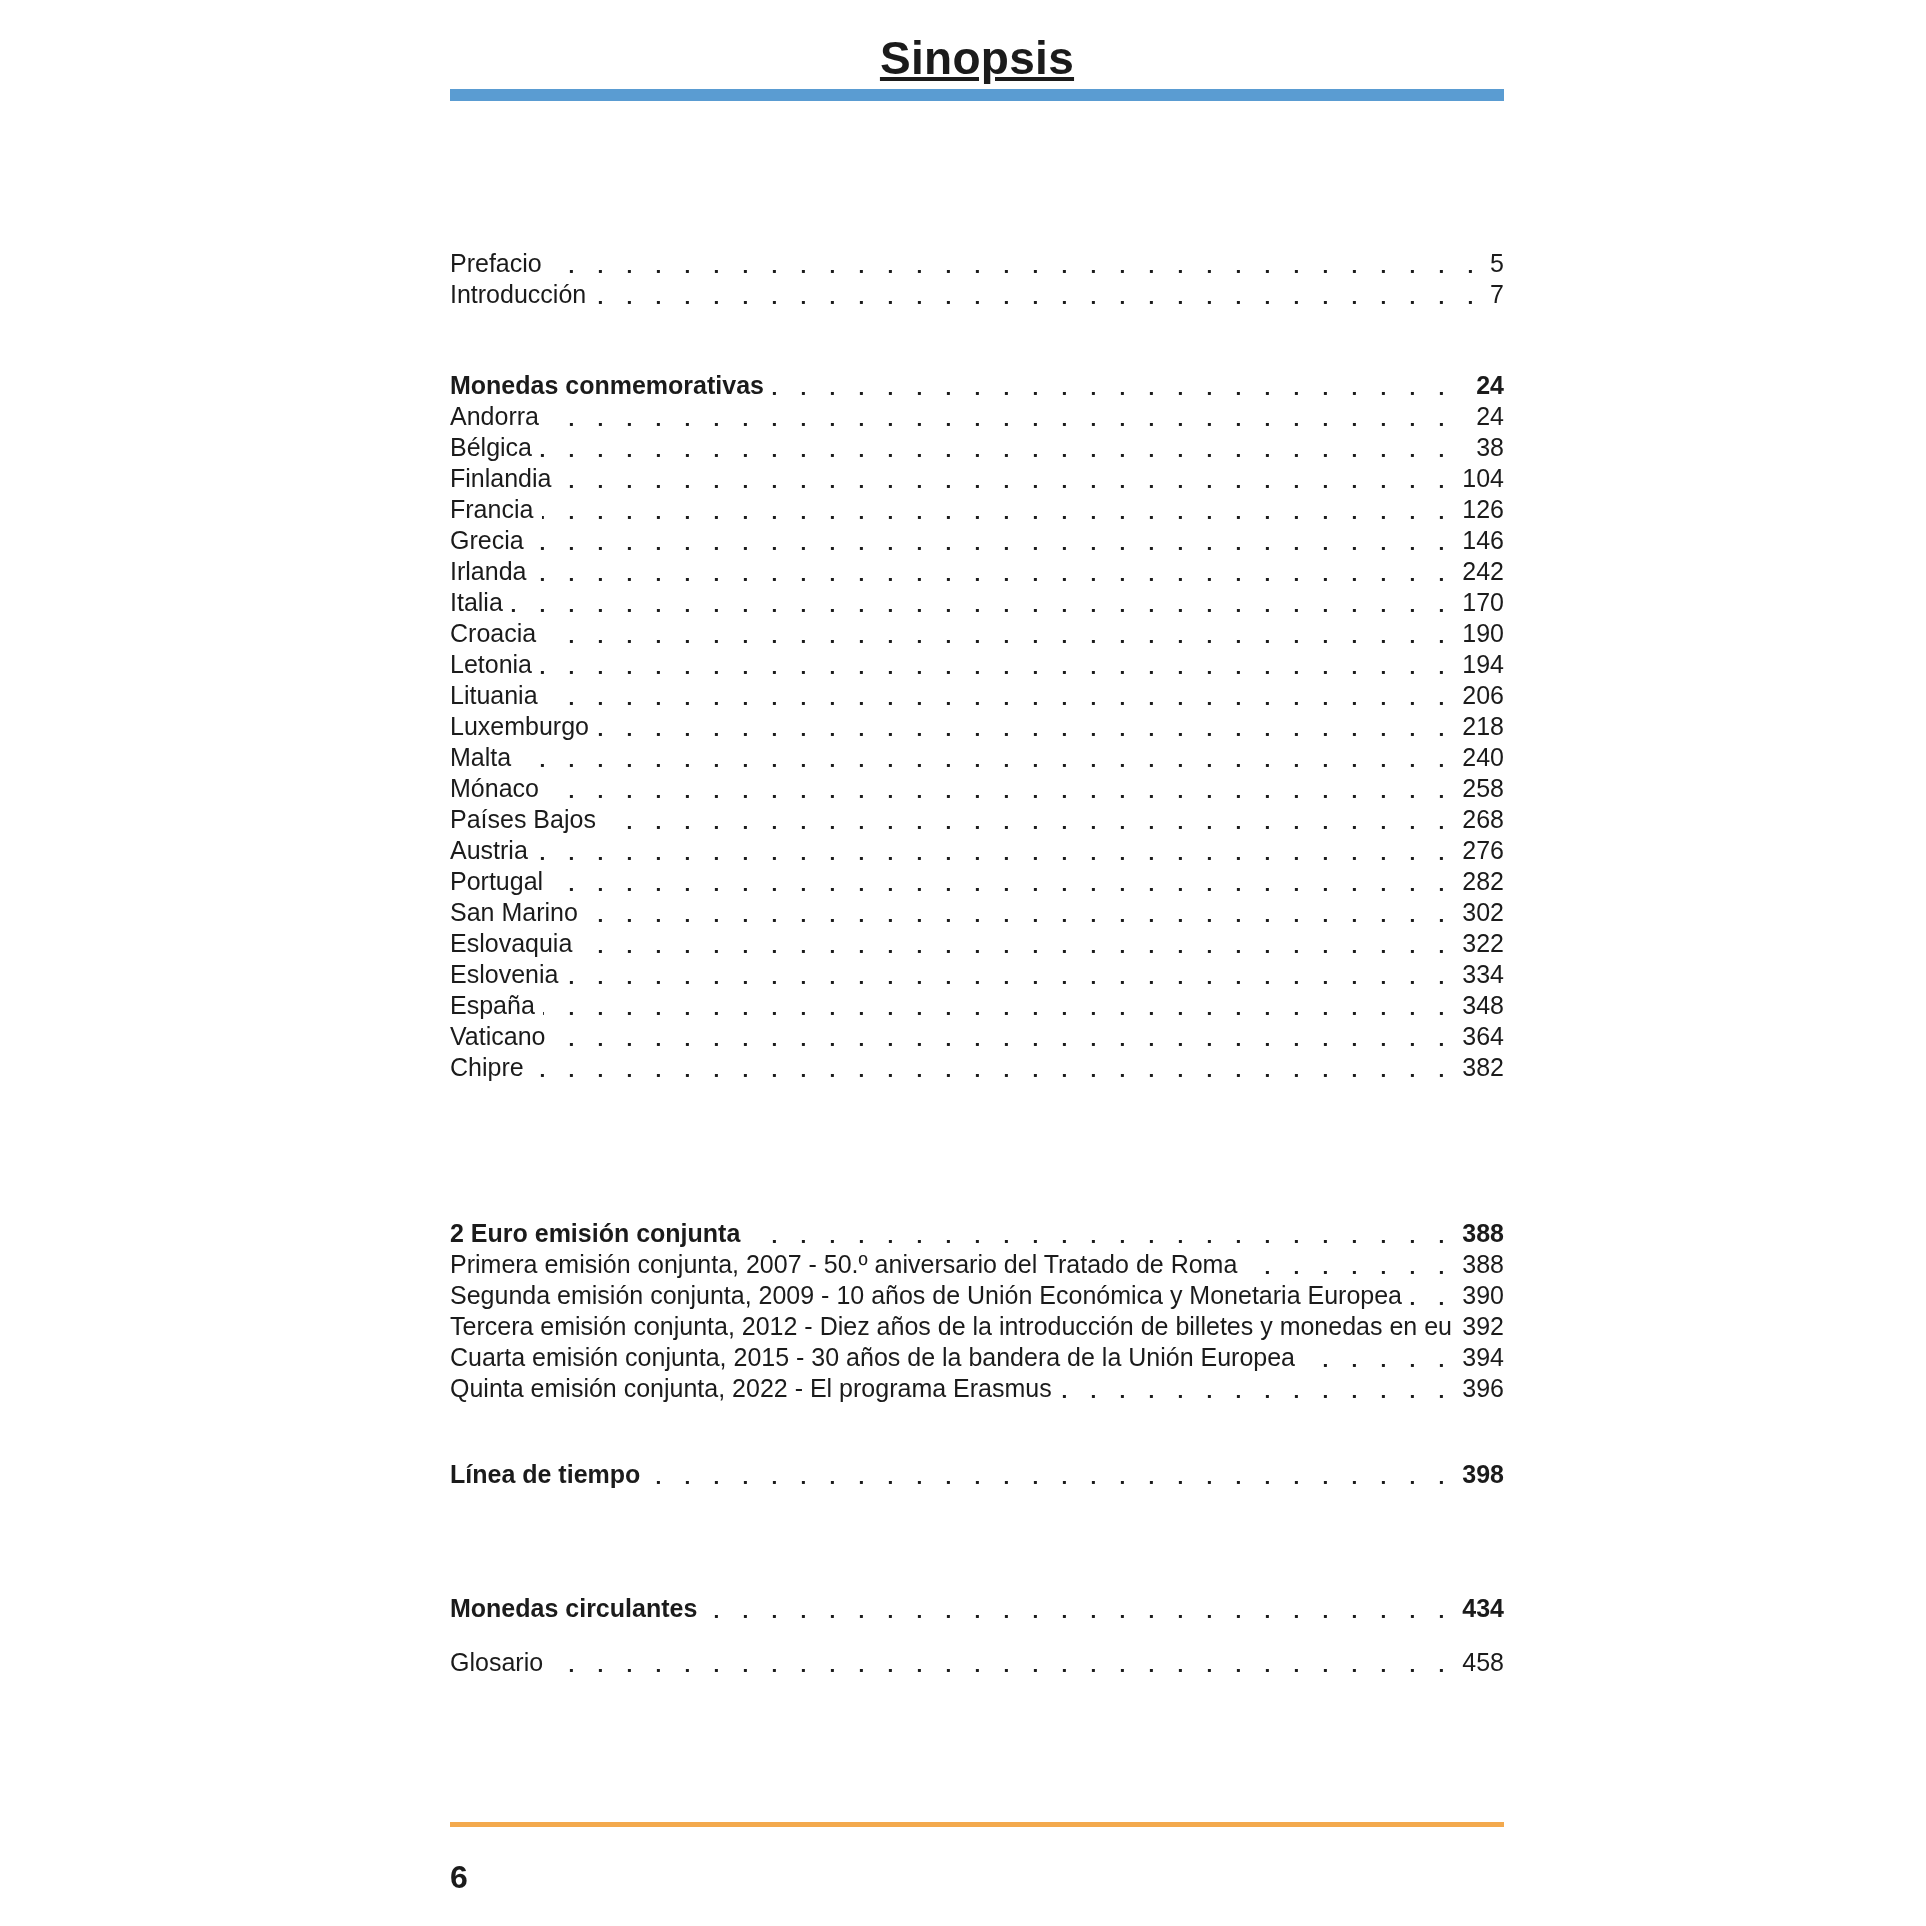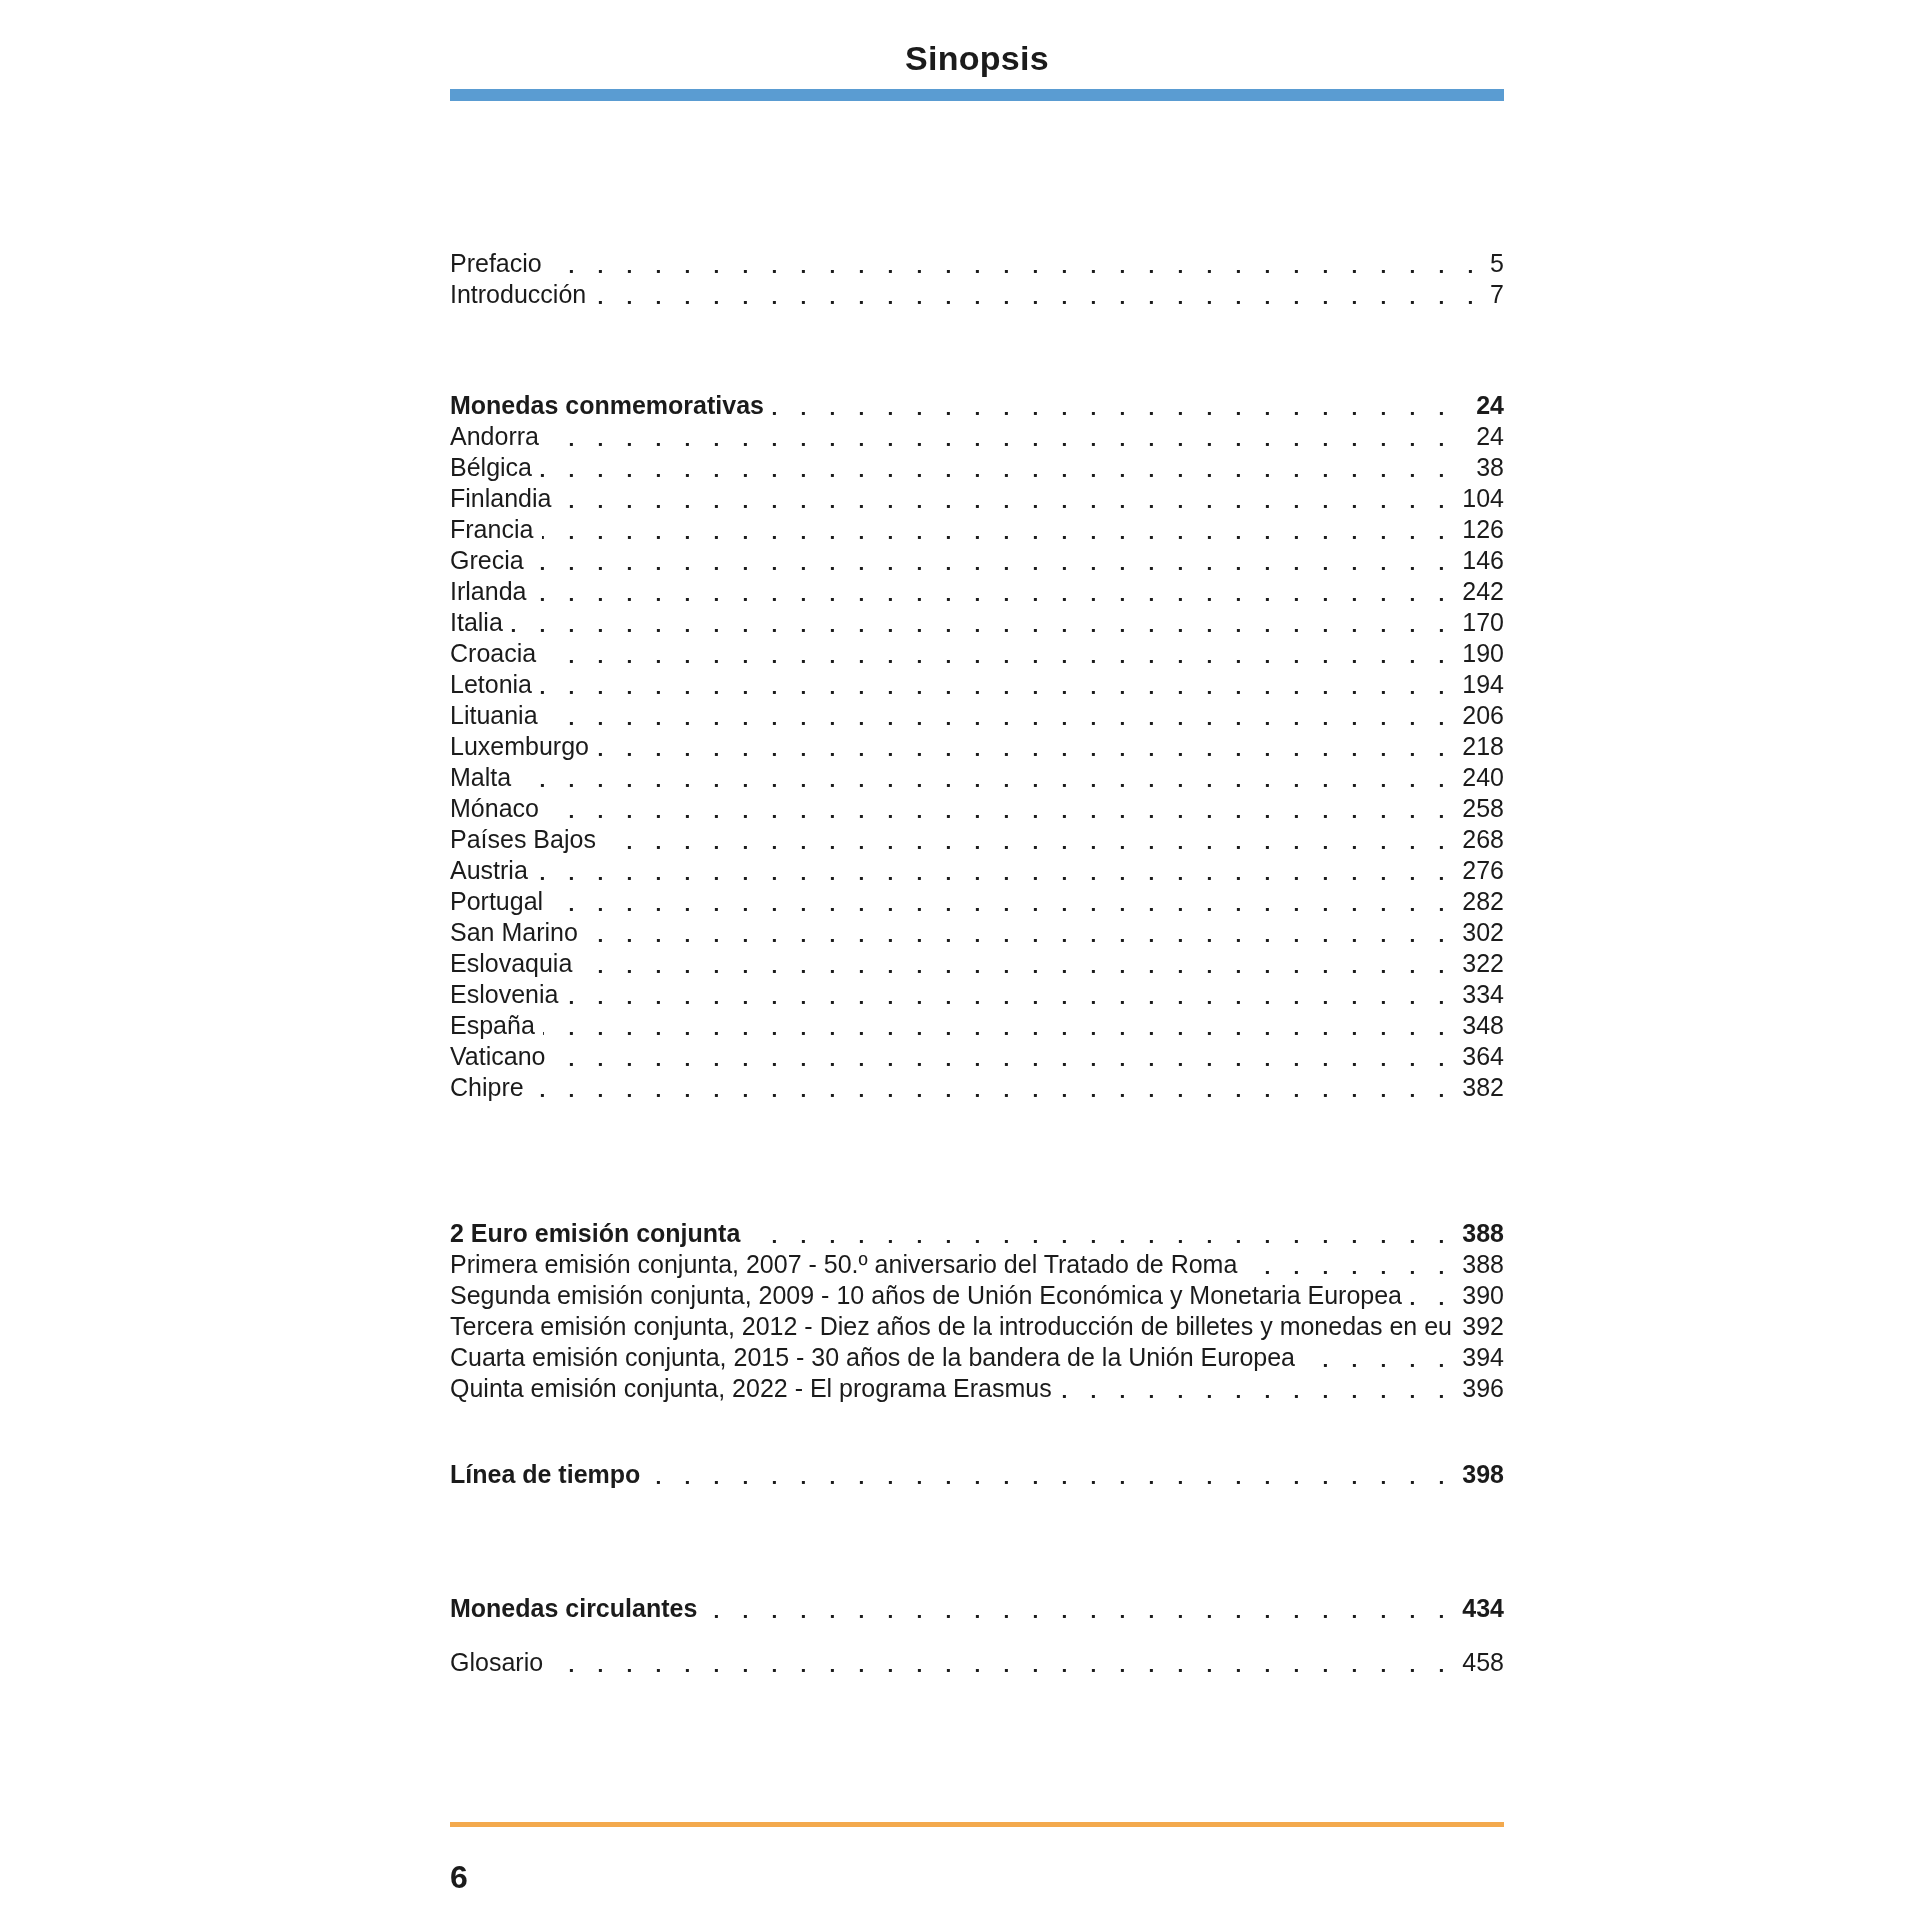--- a/index.html
+++ b/index.html
@@ -4,36 +4,37 @@
 <style>
   html,body{margin:0;padding:0;background:#ffffff;}
   body{
     width:1926px;height:1926px;position:relative;overflow:hidden;
     font-family:"Liberation Sans","DejaVu Sans",sans-serif;
     color:#1b1b1b;
   }
   .page{position:absolute;left:450px;top:0;width:1054px;height:1926px;}
   .title{
     position:absolute;left:0;right:0;top:40px;
-    text-align:center;font-size:34px;font-weight:bold;line-height:37px;
+    text-align:center;font-size:46px;font-weight:bold;line-height:37px;
     letter-spacing:0.3px;
+    text-decoration:underline;
   }
   .title-bar{
     position:absolute;left:0;top:89px;width:1054px;height:12.2px;
   }
   .footer-rule{
     position:absolute;left:0;top:1822px;width:1054px;height:4.5px;
   }
   .folio{
     position:absolute;left:0;top:1859px;
     font-size:32px;font-weight:bold;line-height:36px;
   }
   .toc-group{position:absolute;left:0;width:1054px;}
   .g-front{top:248px;}
-  .g-comm{top:390px;}
+  .g-comm{top:370px;}
   .g-joint{top:1218px;}
   .g-timeline{top:1459px;}
   .g-circ{top:1593px;}
   .g-glos{top:1647px;}
   .toc-row{
     position:relative;height:31px;font-size:25px;line-height:31px;
     white-space:nowrap;
     text-decoration:underline;
   }
   .toc-row.bold{font-weight:bold;}

